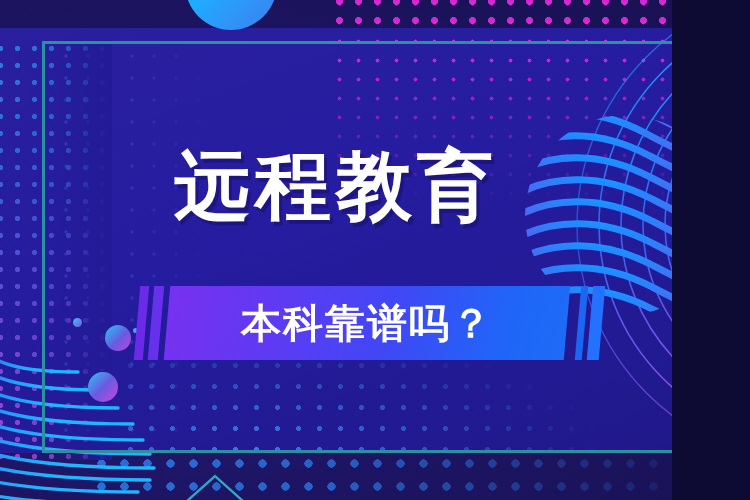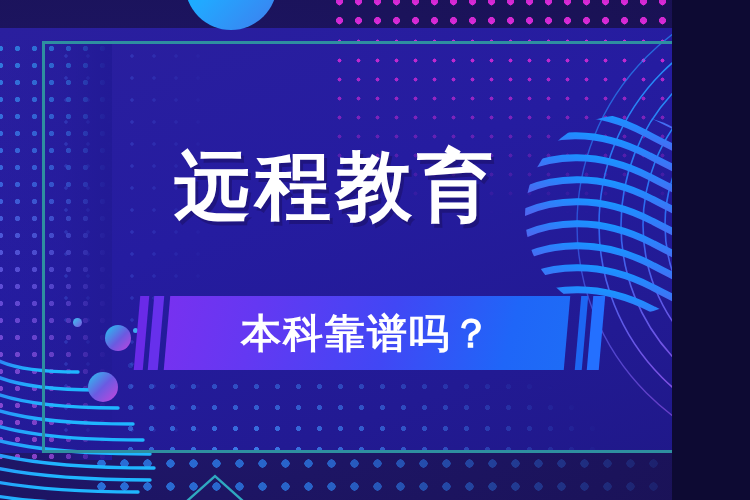--- a/index.html
+++ b/index.html
@@ -153,21 +153,21 @@
     letter-spacing: 5px;
     color: #ffffff;
     text-shadow: 3px 4px 0 rgba(20,10,70,.35);
     line-height: 1;
     white-space: nowrap;
   }
 
   
   .banner-wrap {
     position: absolute;
-    left: 135px; top: 288px;
+    left: 135px; top: 278px;
     width: 480px; height: 82px;
   }
   .bar-left-1 {
     position: absolute;
     left: 2px; top: 8px;
     width: 9px; height: 74px;
     background: #6a2ae8;
     transform: skewX(-5deg);
   }
   .bar-left-2 {

